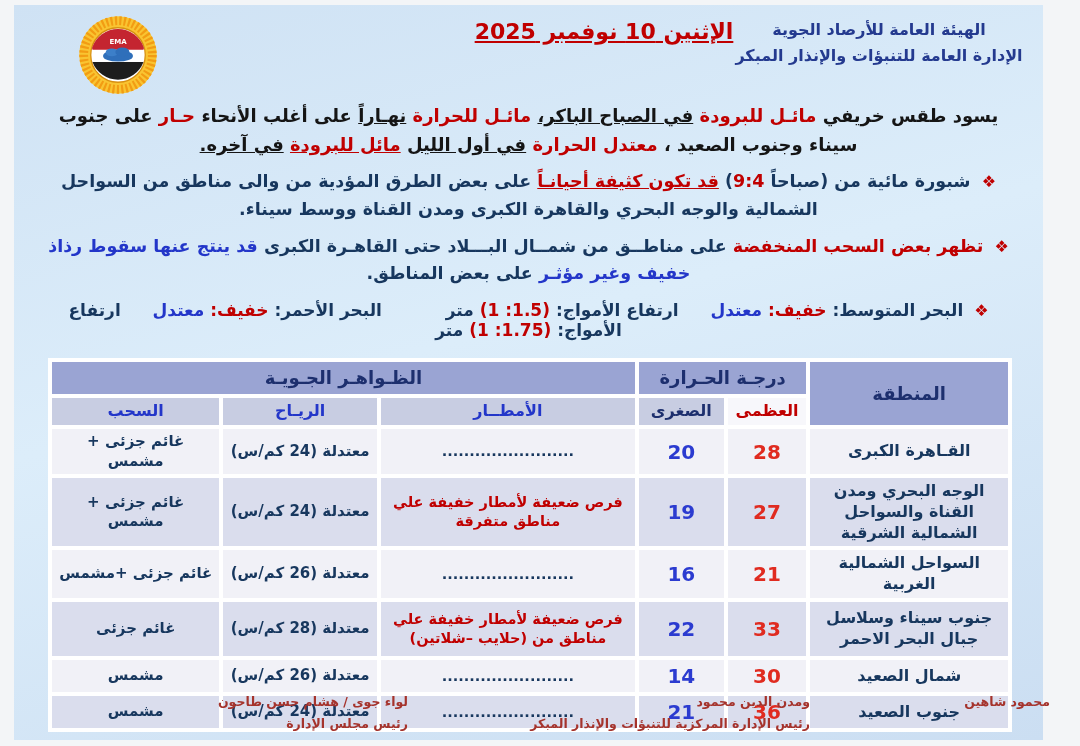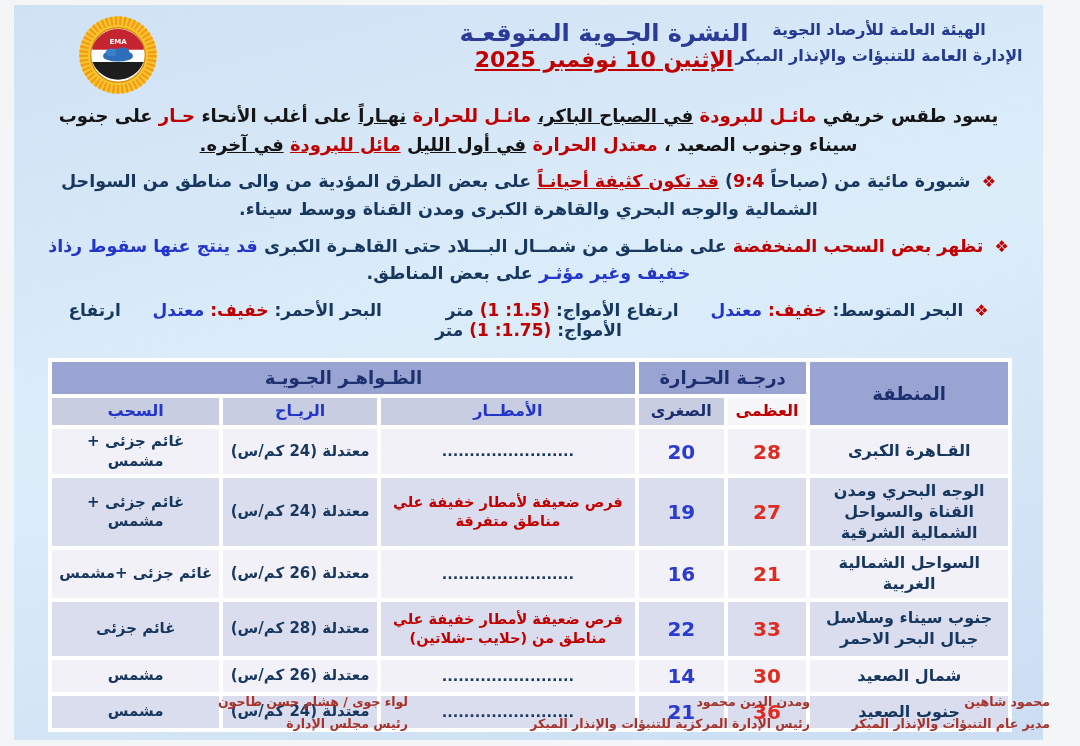--- a/index.html
+++ b/index.html
@@ -75,21 +75,20 @@
       <path d="M 20.5 42 A 31 31 0 0 1 79.5 42 L 79 44 L 21 44 Z" fill="#c42530"></path>
       <path d="M 21 58 L 79 58 A 31 31 0 0 1 21 58 Z" fill="#1d1d1d"></path>
       <ellipse cx="50" cy="51" rx="17" ry="6.5" fill="#2f6fba"></ellipse>
       <ellipse cx="43" cy="47" rx="7" ry="4.5" fill="#3c7fc9"></ellipse>
       <ellipse cx="55" cy="46.5" rx="8" ry="5" fill="#2f6fba"></ellipse>
       <text x="50" y="38" font-size="8" fill="#ffffff" text-anchor="middle" font-family="DejaVu Sans, sans-serif" font-weight="bold">EMA</text>
     </svg>
   </div>
 
   <div class="titles">
-    <div class="title1">النشرة الجـوية المتوقعـة</div>
     <div><span class="title2">الإثنين 10 نوفمبر 2025</span></div>
   </div>
 
   <div class="org">
     <div>الهيئة العامة للأرصاد الجوية</div>
     <div>الإدارة العامة للتنبؤات والإنذار المبكر</div>
   </div>
 
   <div class="content">
 
@@ -212,21 +211,20 @@
       <td class="min-cell">21</td>
       <td class="rain-cell">........................</td>
       <td class="wind-cell">معتدلة (24 كم/س)</td>
       <td class="clouds-cell">مشمس</td>
     </tr>
   </tbody>
     </table>
 
   <div class="sig sig-right">
     <div>محمود شاهين</div>
-    <div>مدير عام التنبؤات والإنذار المبكر</div>
   </div>
   <div class="sig sig-mid">
     <div>ومدن الدين محمود</div>
     <div>رئيس الإدارة المركزية للتنبؤات والإنذار المبكر</div>
   </div>
   <div class="sig sig-left">
     <div>لواء جوى / هشام حسن طاحون</div>
     <div>رئيس مجلس الإدارة</div>
   </div>
 

